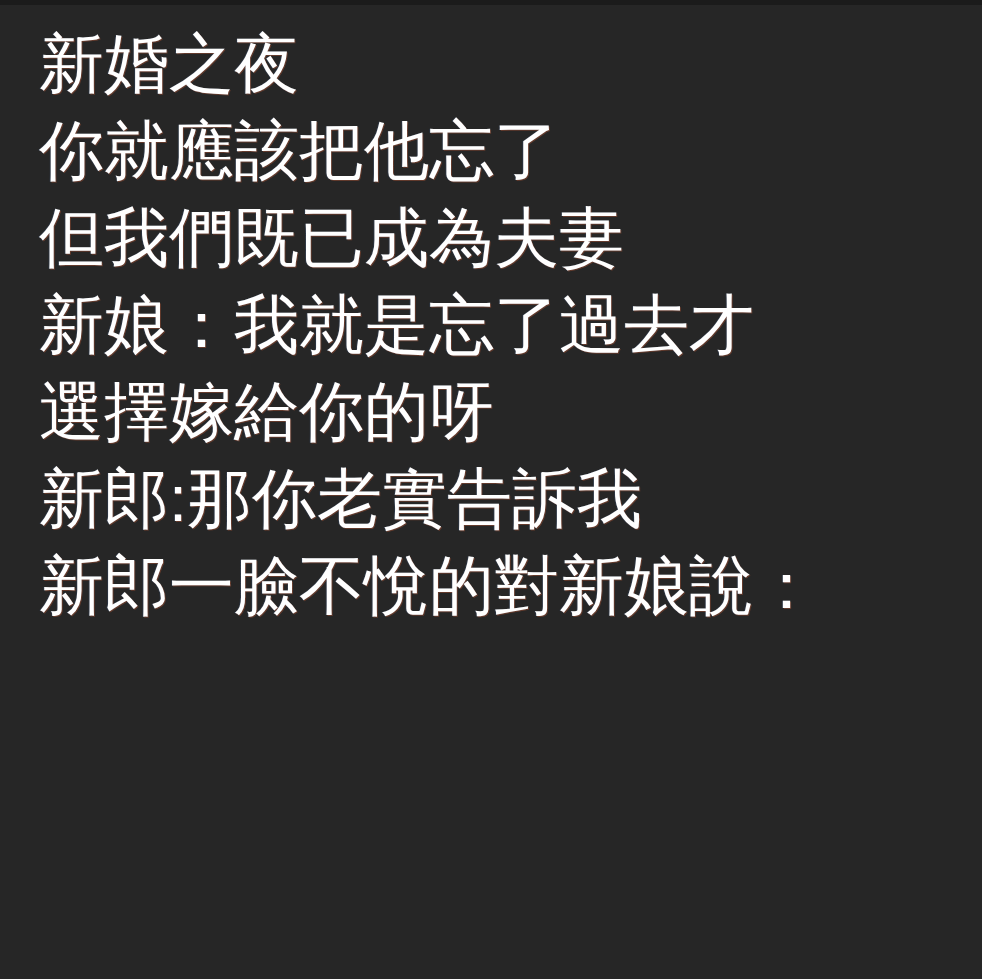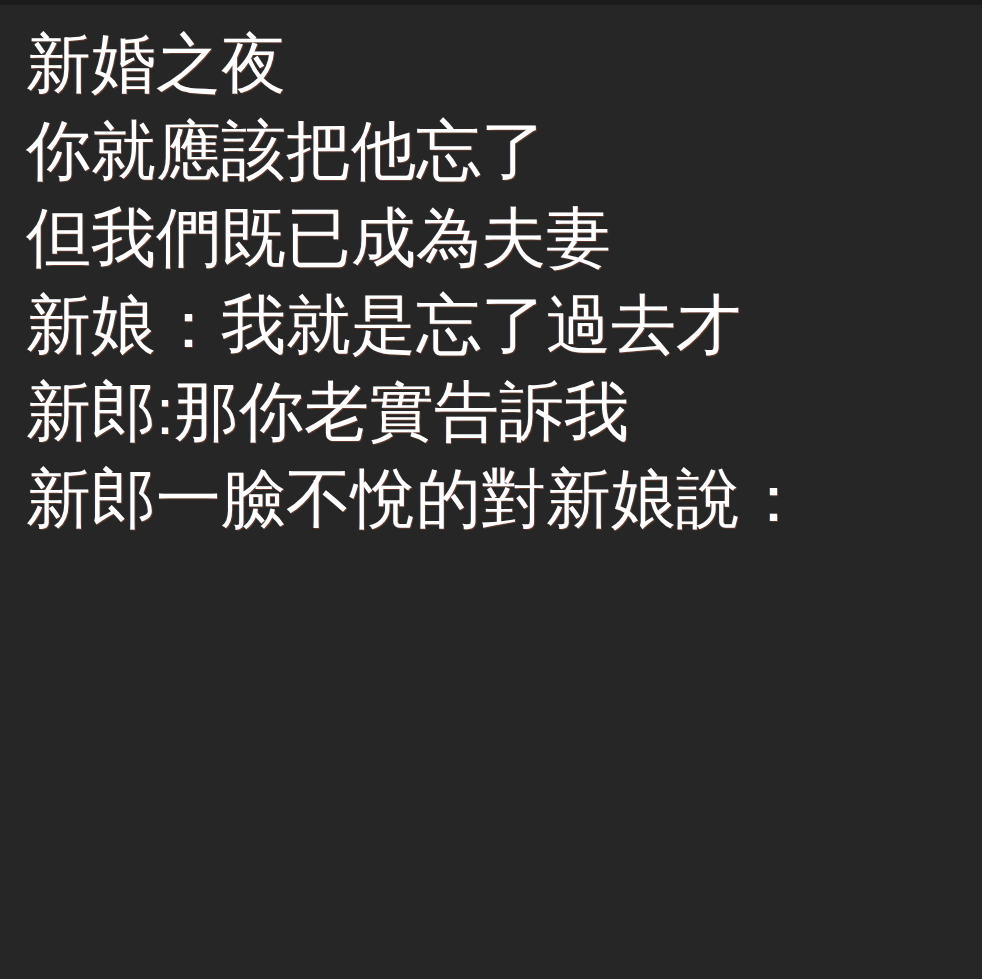--- a/index.html
+++ b/index.html
@@ -17,21 +17,21 @@
     position: absolute;
     top: 0;
     left: 0;
     width: 982px;
     height: 5px;
     background: #1b1b1b;
   }
   .text-block {
     position: absolute;
     top: 20px;
-    left: 26px;
+    left: 39px;
     width: 940px;
     color: #ffffff;
     font-size: 65px;
     line-height: 87px;
     font-weight: 300;
     letter-spacing: 0;
     white-space: nowrap;
     
     text-shadow: 1px 1px 0 rgba(255, 110, 60, 0.28),
                  -1px 0 0 rgba(90, 160, 255, 0.12);
@@ -43,15 +43,16 @@
 </head>
 <body>
 
 <div class="top-edge"></div>
 
 <div class="text-block">
   <div class="text-line">新婚之夜</div>
   <div class="text-line">你就應該把他忘了</div>
   <div class="text-line">但我們既已成為夫妻</div>
   <div class="text-line">新娘：我就是忘了過去才</div>
+  <div class="text-line">選擇嫁給你的呀</div>
   <div class="text-line">新郎:那你老實告訴我</div>
   <div class="text-line">新郎一臉不悅的對新娘說：</div>
 </div>
 
 </body></html>

